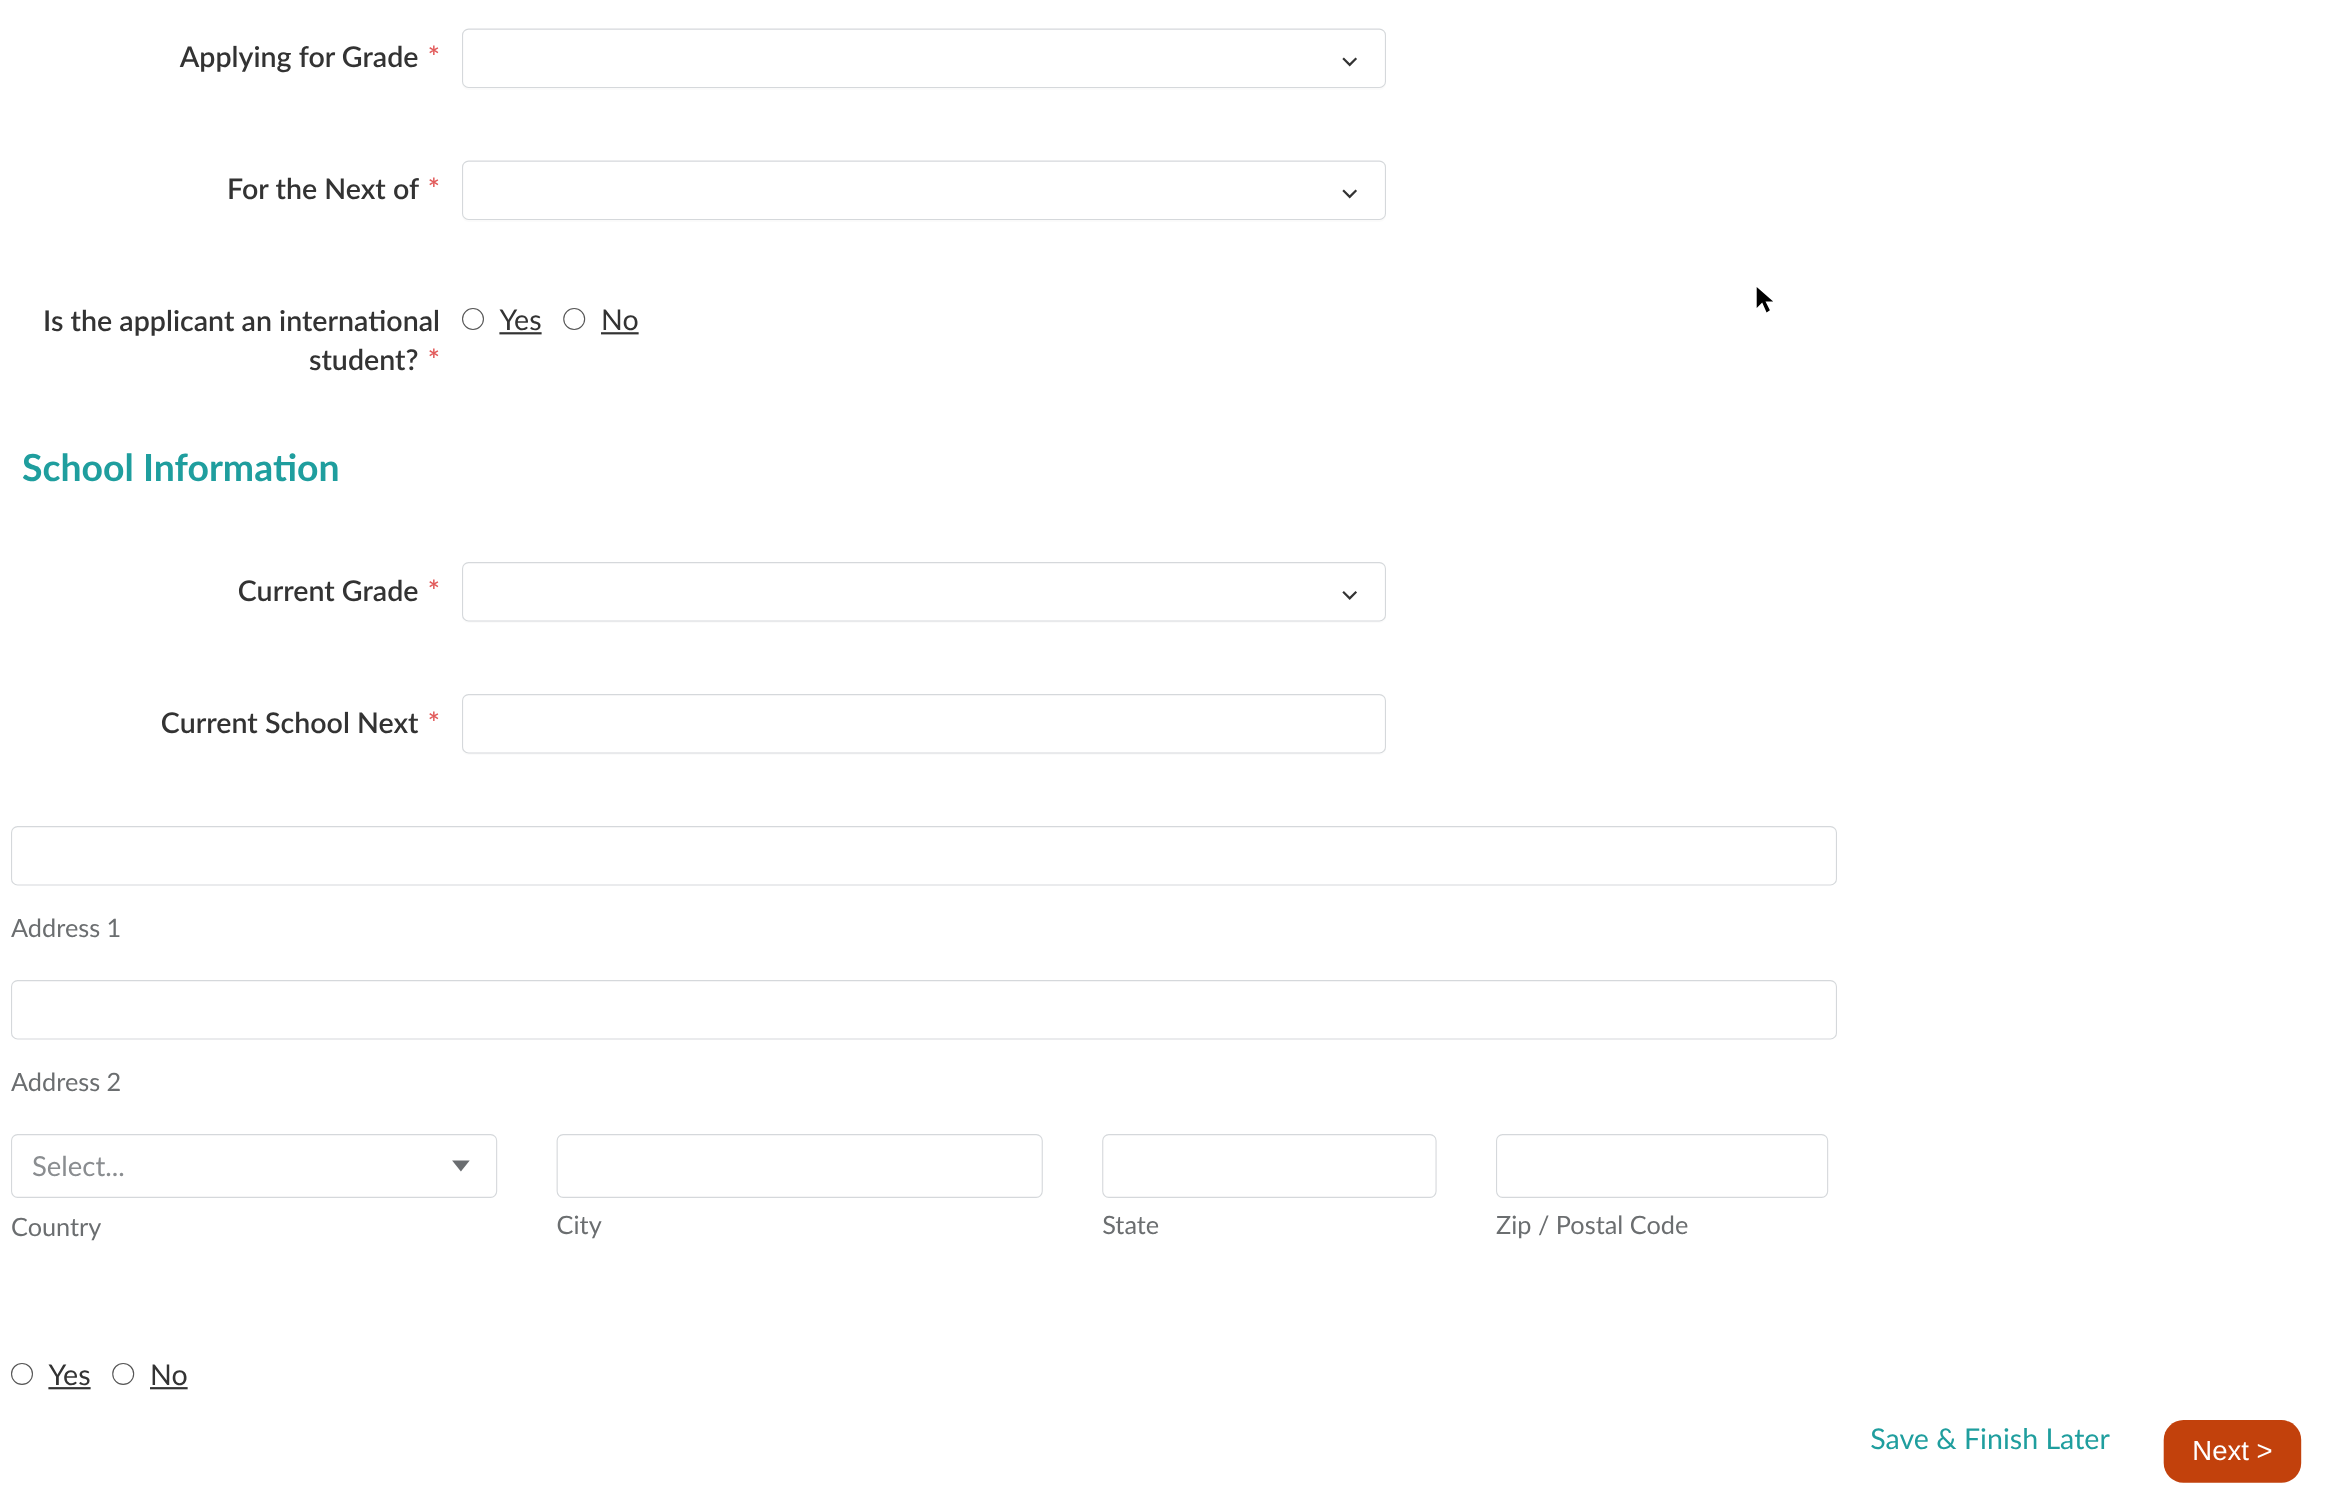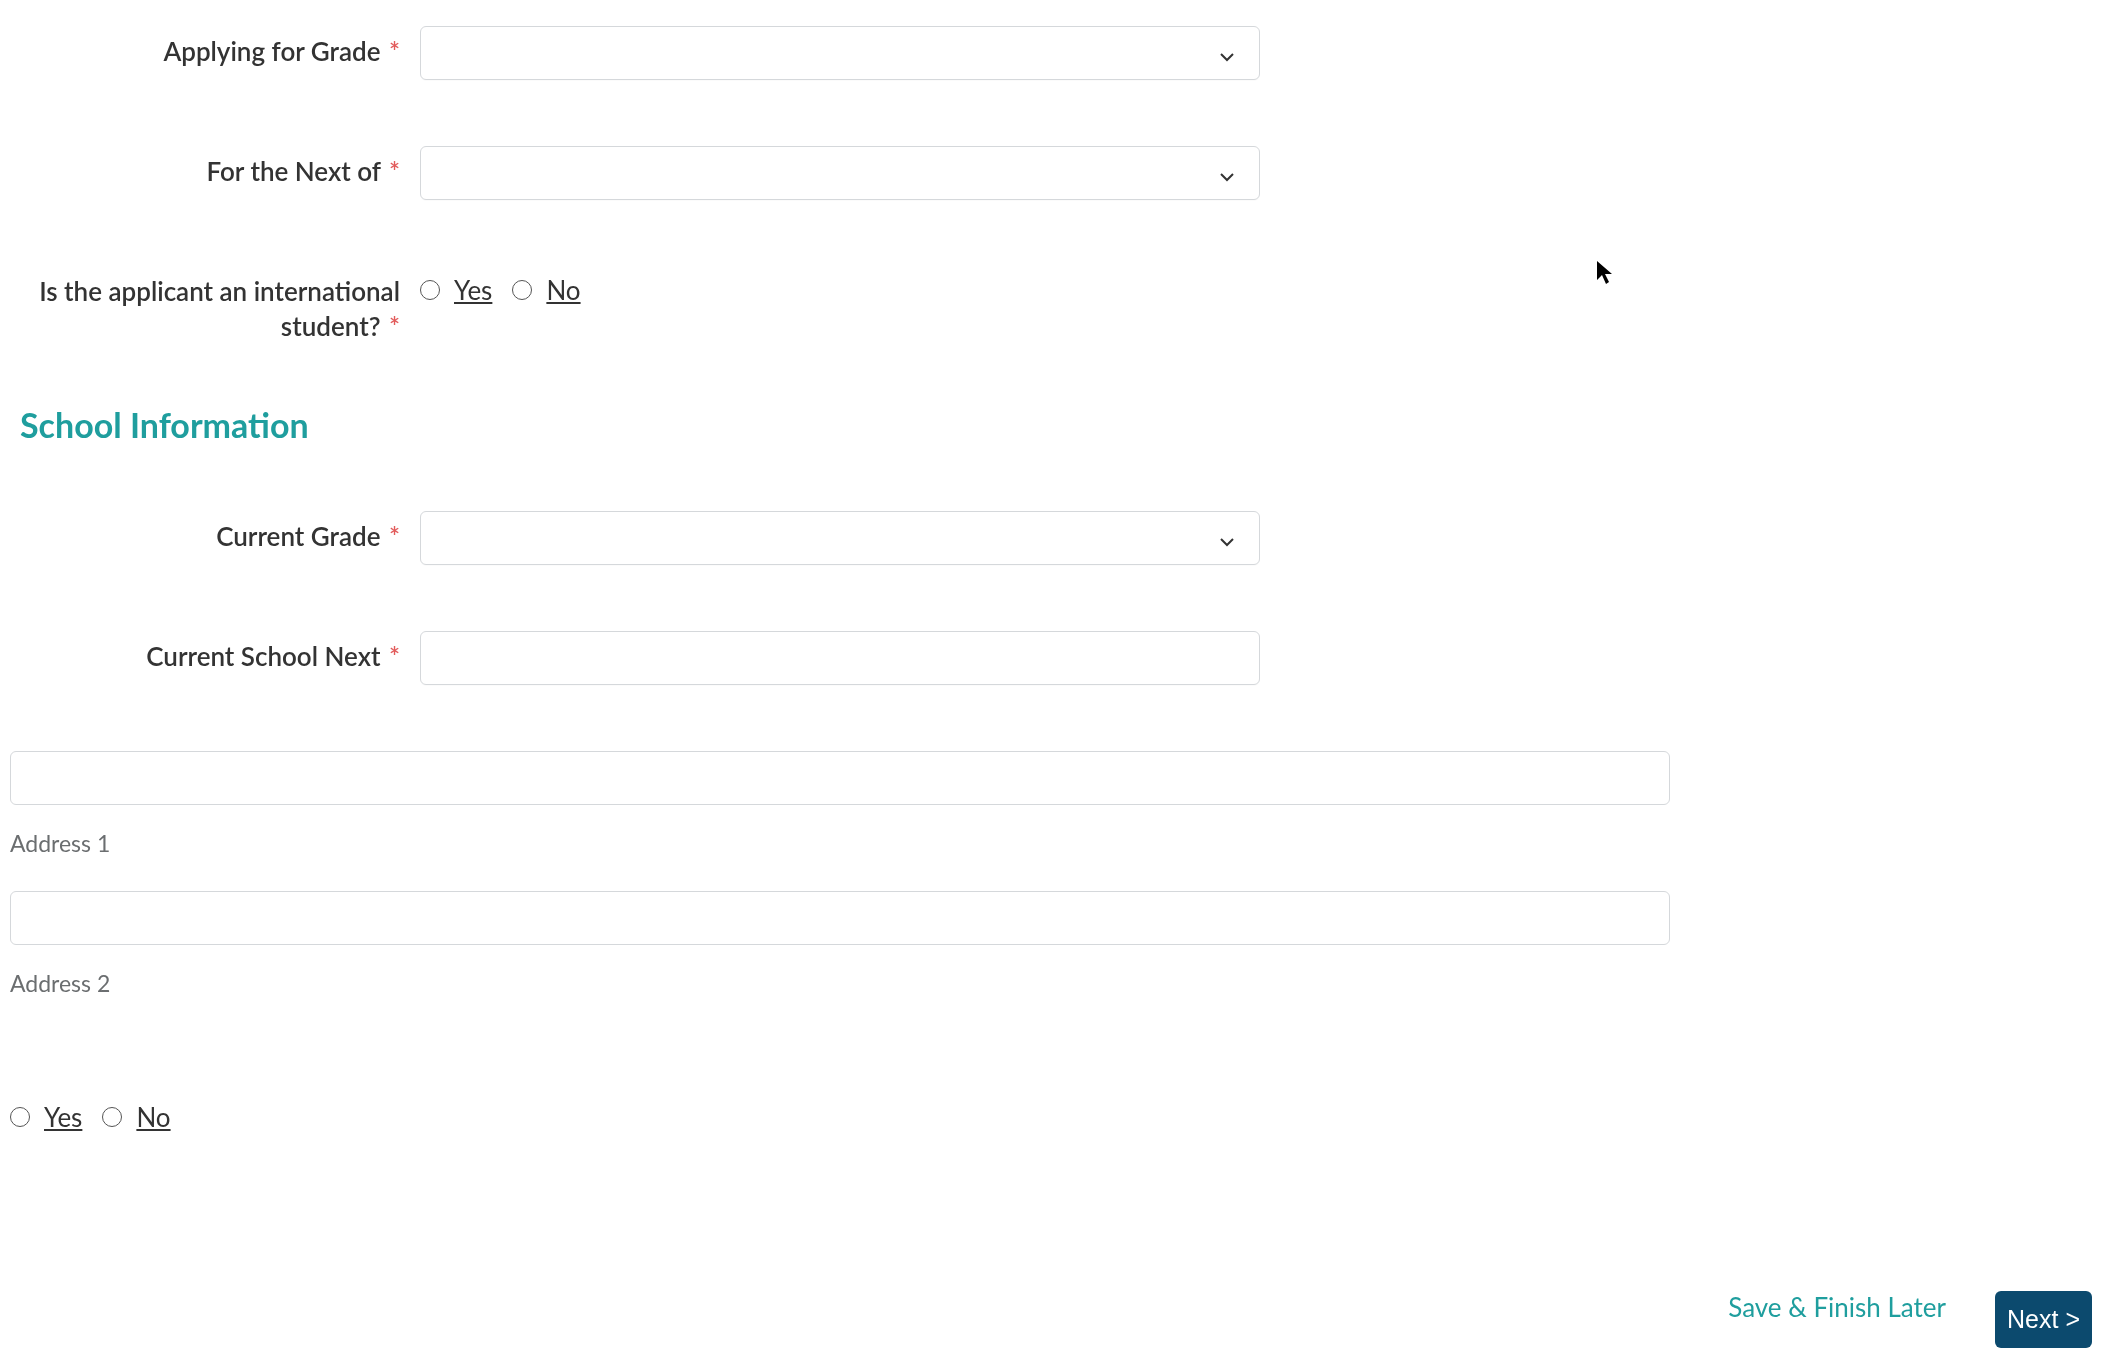--- a/index.html
+++ b/index.html
@@ -134,25 +134,25 @@
     display: flex;
     align-items: flex-start;
     gap: 49px;
   }
   .save-link {
     color: #1f9e9e;
     font-size: 26px;
     cursor: pointer;
   }
   .next-btn {
-    background: #0c4a6e;
+    background: #c2410c;
     color: #fff;
     font-size: 25px;
-    padding: 14px 12px;
-    border-radius: 6px;
+    padding: 14px 26px;
+    border-radius: 18px;
     border: none;
     cursor: pointer;
   }
   .cursor {
     position: absolute;
     top: 260px;
     left: 1596px;
     width: 18px;
     height: 26px;
     pointer-events: none;
@@ -241,20 +241,41 @@
   </div>
 
   <div class="field-row addr-field-row" style="margin-bottom:90px;">
     <div class="input-col" style="max-width:1660px;">
       <input class="wide-input" type="text" style="">
       <div class="sublabel">Address 1</div>
 
       <input class="wide-input" type="text" style="margin-top: 34px;">
       <div class="sublabel">Address 2</div>
 
+      <div class="addr-grid">
+        <div class="addr-col">
+          <div class="country-select">
+            <span>Select...</span>
+            <span class="tri"></span>
+          </div>
+          <div class="sublabel" style="margin-top:12px;">Country</div>
+        </div>
+        <div class="addr-col">
+          <input class="city-in" type="text" style="">
+          <div class="sublabel" style="margin-top:10px;">City</div>
+        </div>
+        <div class="addr-col">
+          <input class="state-in" type="text" style="">
+          <div class="sublabel" style="margin-top:10px;">State</div>
+        </div>
+        <div class="addr-col">
+          <input class="zip-in" type="text" style="">
+          <div class="sublabel" style="margin-top:10px;">Zip / Postal Code</div>
+        </div>
+      </div>
     </div>
   </div>
 
   <div class="field-row">
     <div class="input-col">
       <div class="radio-row">
         <span class="radio-circle"></span>
         <span>Yes</span>
         <span class="radio-circle" style="margin-left:6px;"></span>
         <span>No</span>

